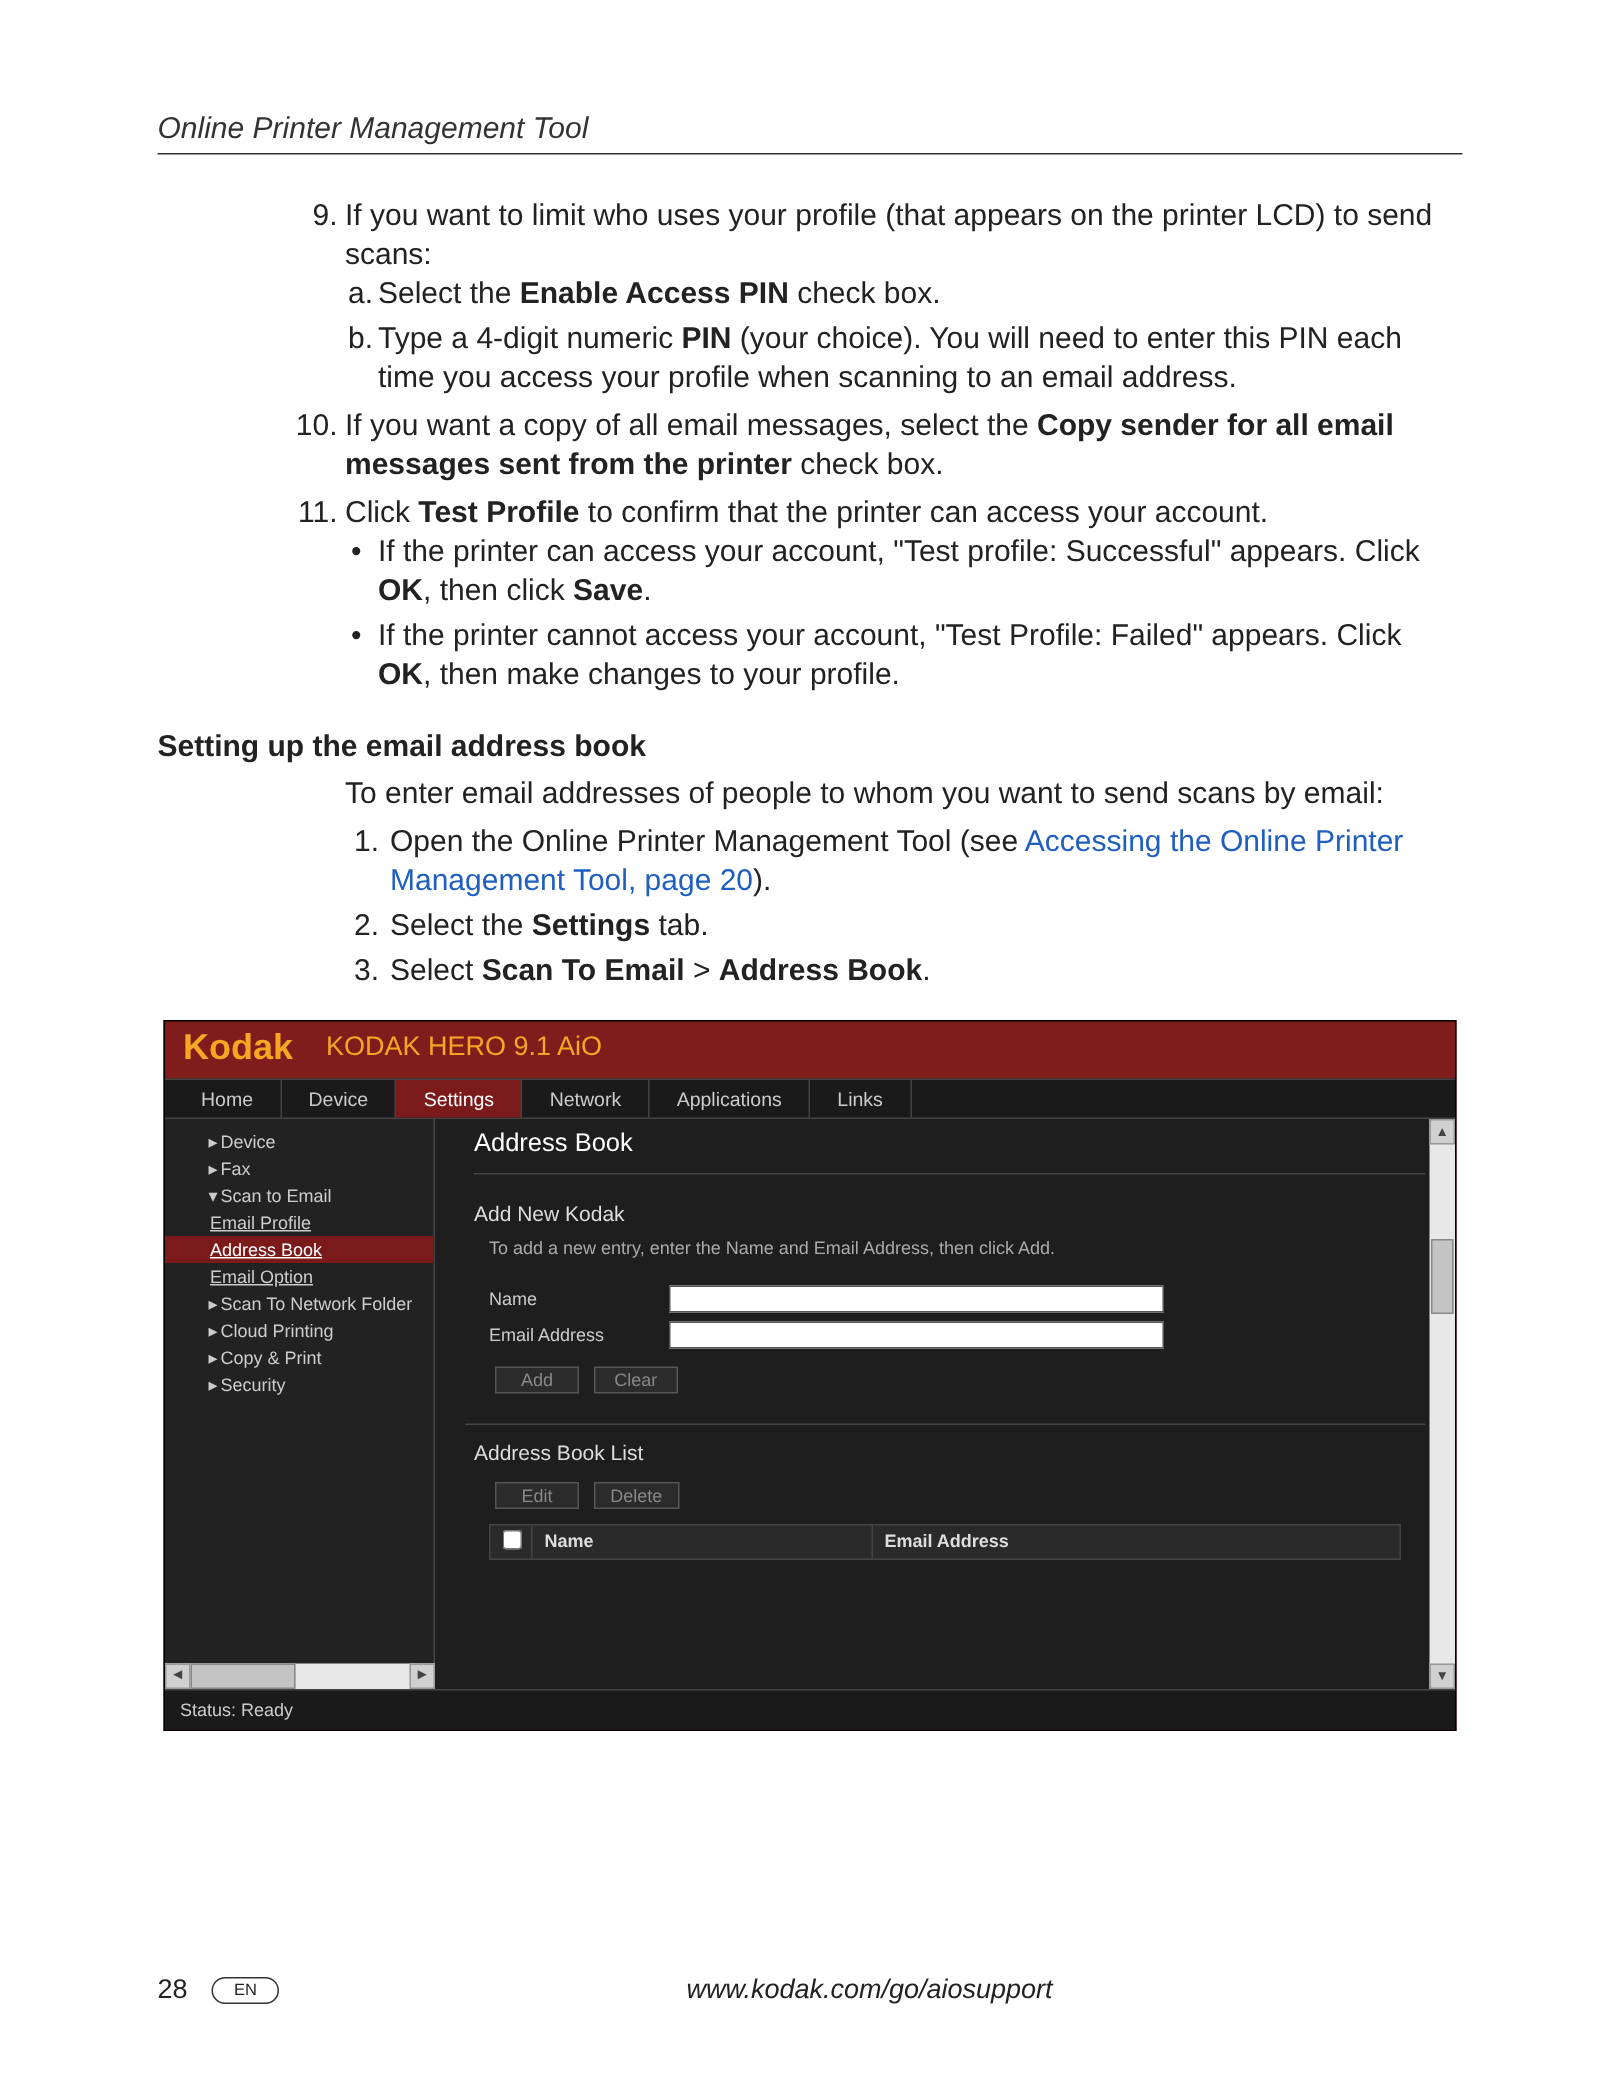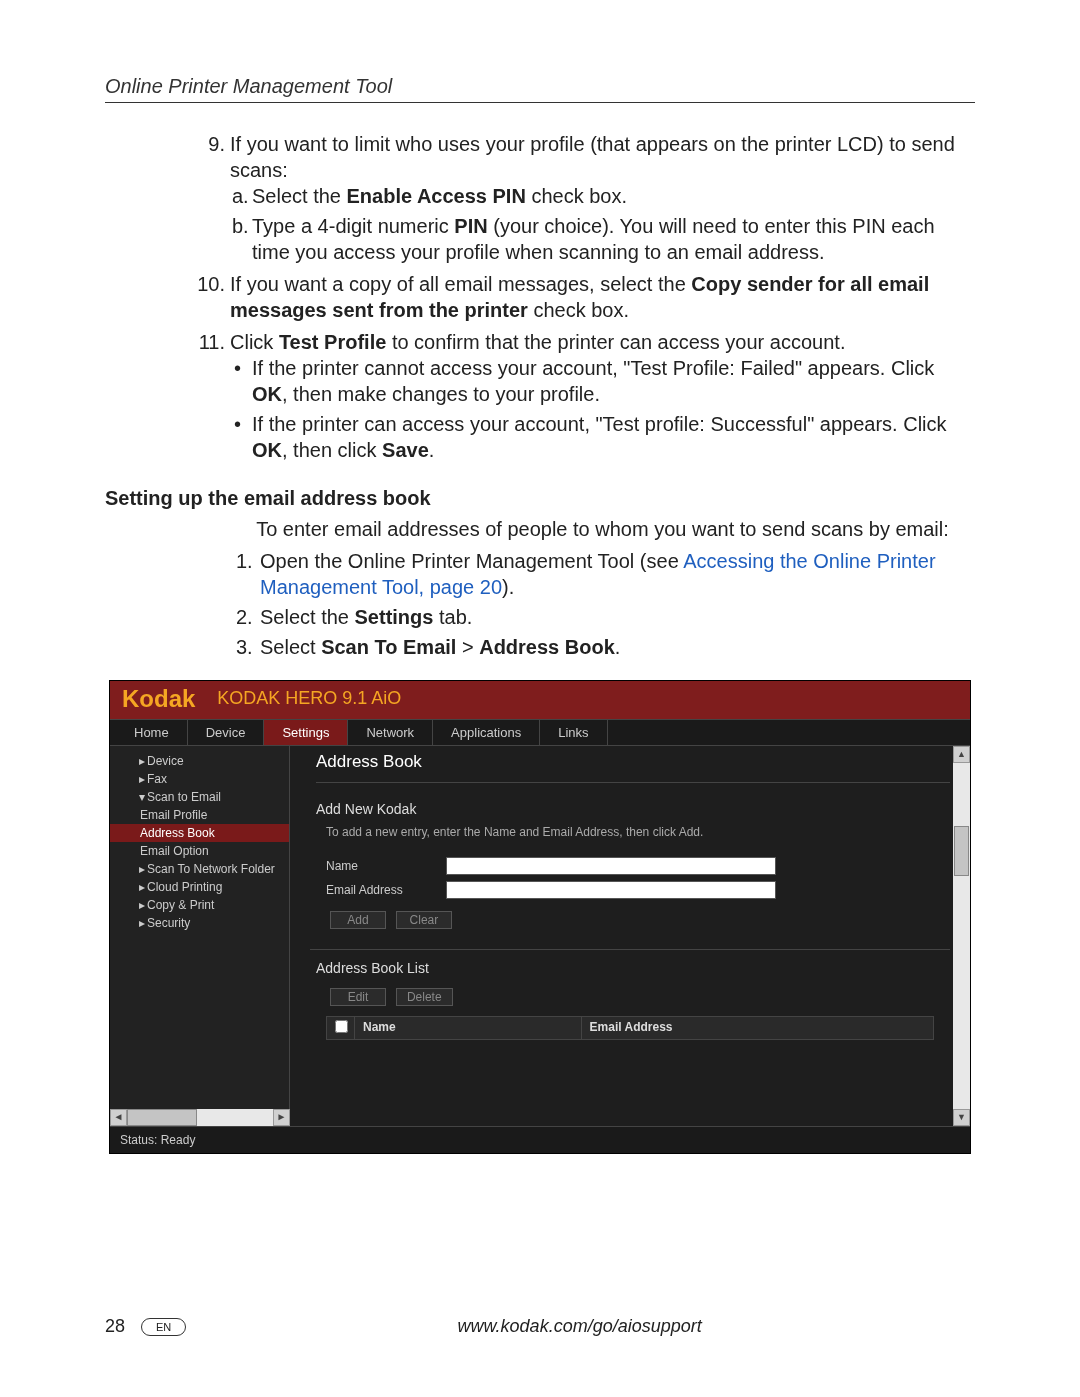--- a/index.html
+++ b/index.html
@@ -62,21 +62,20 @@
   .section-head {
     font-weight: bold;
     font-size: 20px;
     margin: 24px 0 6px 0;
   }
   .para {
     font-size: 20px;
     line-height: 1.3;
     padding-left: 125px;
     margin-bottom: 6px;
-    text-align: center;
   }
   ol.steps {
     list-style: none;
     padding-left: 155px;
   }
   ol.steps > li {
     font-size: 20px;
     line-height: 1.3;
     margin-bottom: 4px;
     position: relative;
@@ -152,20 +151,21 @@
     white-space: nowrap;
   }
   .sidebar .cat .arrow {
     display:inline-block;
     width:8px;
   }
   .sidebar .sub {
     padding: 2px 6px 2px 30px;
     cursor: pointer;
     white-space: nowrap;
+    text-decoration: underline;
   }
   .sidebar .sub.active {
     background: #7a1a1a;
     color: #fff;
   }
   .hscroll {
     position: absolute;
     bottom: 0; left: 0;
     width: 180px;
     height: 17px;
@@ -342,24 +342,24 @@
     </li>
     <li class="num10">
       <span class="num">10.</span>
       <span>If you want a copy of all email messages, select the </span><b>Copy sender for all email messages sent from the printer</b><span> check box.</span>
     </li>
     <li class="num11">
       <span class="num">11.</span>
       <span>Click </span><b>Test Profile</b><span> to confirm that the printer can access your account.</span>
       <ul class="sub-bullet">
         <li>
-          <span>If the printer cannot access your account, "Test Profile: Failed" appears. Click </span><b>OK</b><span>, then make changes to your profile.</span>
+          <span>If the printer can access your account, "Test profile: Successful" appears. Click </span><b>OK</b><span>, then click </span><b>Save</b><span>.</span>
         </li>
         <li>
-          <span>If the printer can access your account, "Test profile: Successful" appears. Click </span><b>OK</b><span>, then click </span><b>Save</b><span>.</span>
+          <span>If the printer cannot access your account, "Test Profile: Failed" appears. Click </span><b>OK</b><span>, then make changes to your profile.</span>
         </li>
       </ul>
     </li>
   </ol>
 
   <div class="section-head">Setting up the email address book</div>
   <div class="para">To enter email addresses of people to whom you want to send scans by email:</div>
 
   <ol class="steps">
     <li><span class="snum">1.</span>

